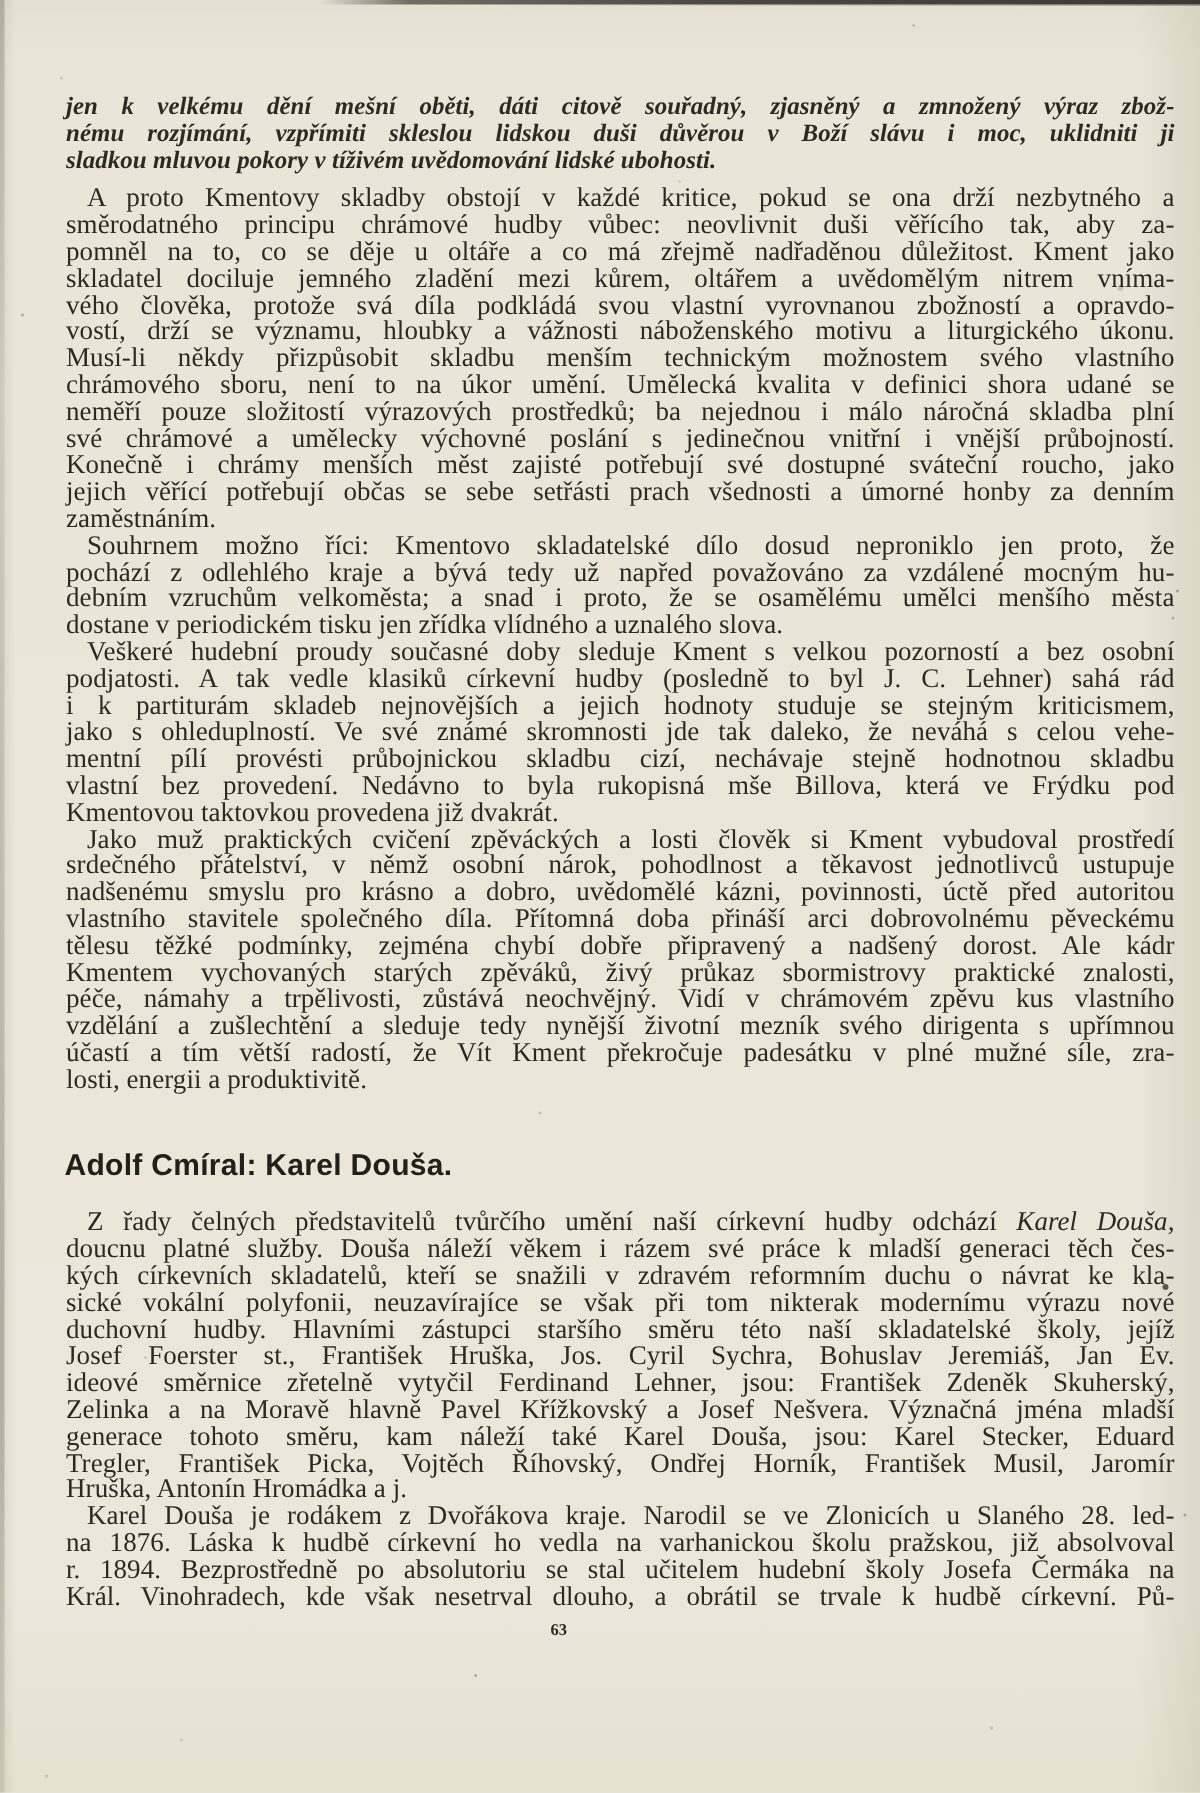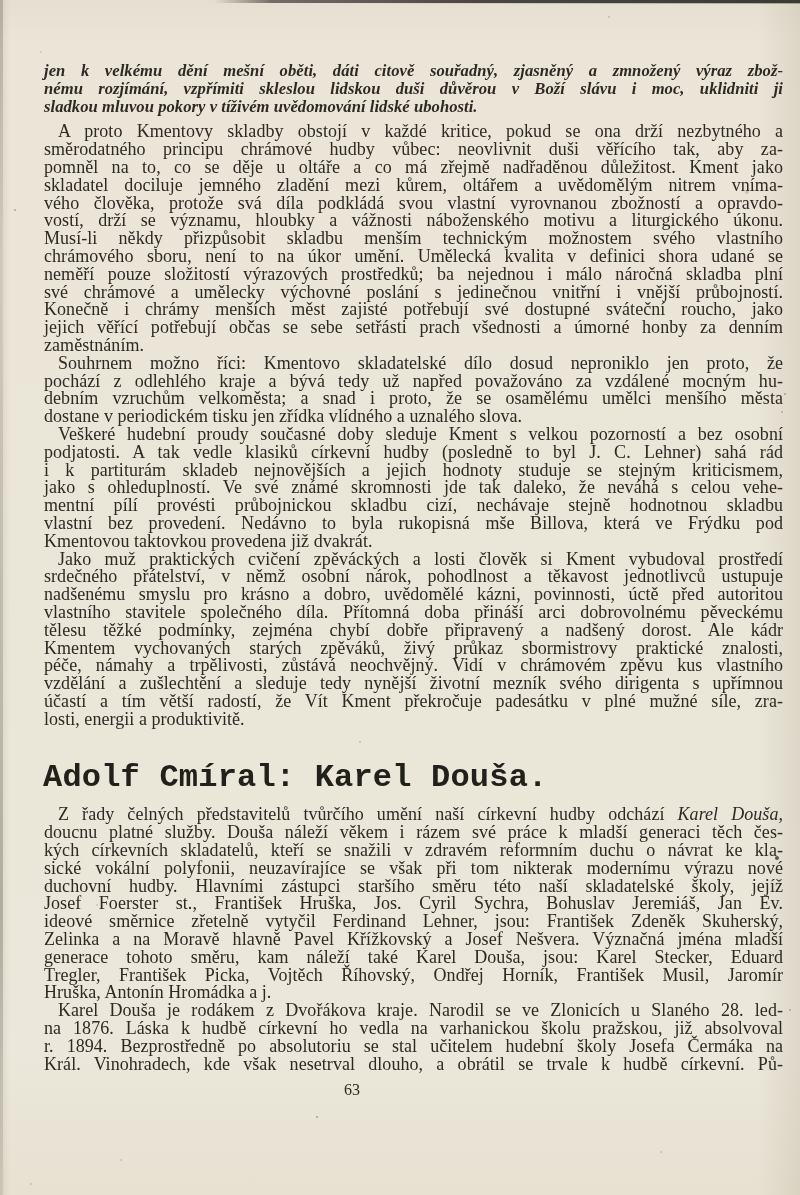--- a/index.html
+++ b/index.html
@@ -78,33 +78,33 @@
   .line.first{text-indent:14px;}
   .intro{margin-bottom:8px;}
   .intro .line{
     font-style:italic;
     font-weight:600;
     font-size:16.6px;
   }
   .em{font-style:italic;}
   .heading{
     margin:33px 0 12px -1px;
-    font-family:Liberation Mono, monospace;
+    font-family:Liberation Sans, sans-serif;
     font-weight:bold;
-    font-size:32px;
+    font-size:20px;
     line-height:33px;
     letter-spacing:.2px;
     color:var(--heading-ink);
   }
   .page-number{
     margin:8px 0 0 300px;
     width:34px;
-    text-align:left;
-    font-size:16px;
-    font-weight:normal;
+    text-align:right;
+    font-size:11px;
+    font-weight:bold;
     color:var(--ink);
   }
 </style>
 </head>
 <body>
 
 <div class="page">
   <div class="top-edge"></div>
   <div class="top-edge2"></div>
   <div class="left-edge"></div>

